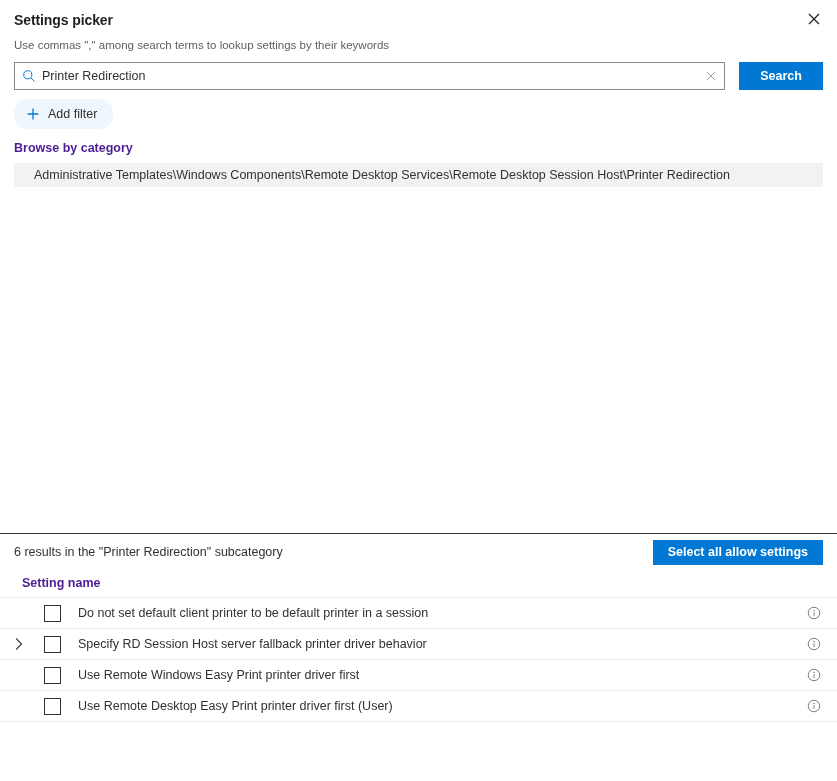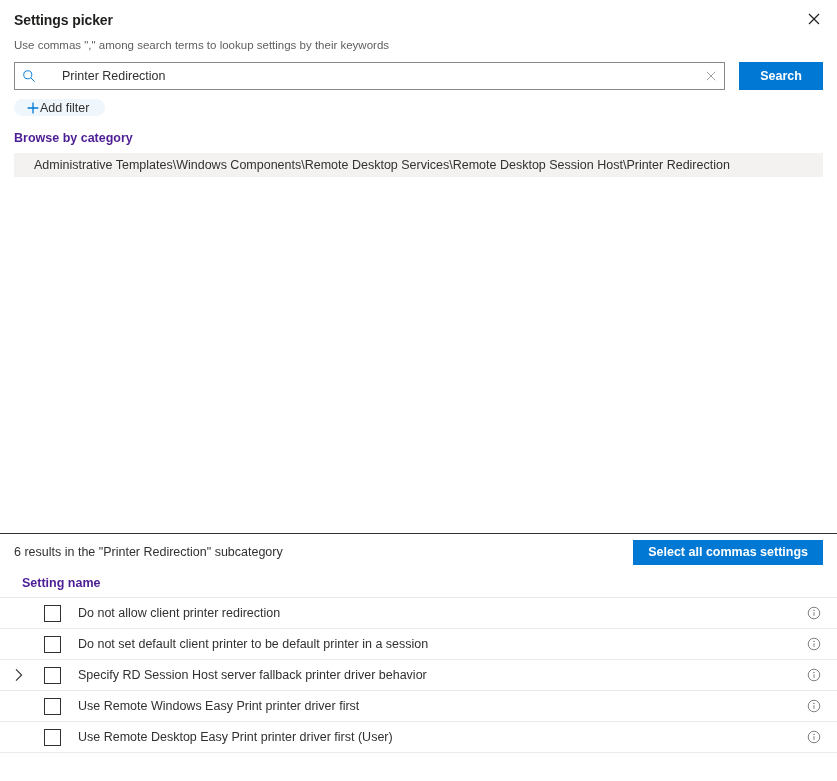--- a/index.html
+++ b/index.html
@@ -62,21 +62,20 @@
   }
   .search-box {
     flex: 1 1 auto;
     display: flex;
     align-items: center;
     border: 1px solid #8a8886;
     background: #ffffff;
     height: 28px;
     box-sizing: border-box;
     padding: 0 0 0 7px;
-    gap: 20px;
   }
   .search-icon {
     width: 14px;
     height: 14px;
     flex: 0 0 auto;
     display: block;
     color: #0078d4;
   }
   .search-input {
     flex: 1 1 auto;
@@ -118,24 +117,25 @@
     padding: 0;
   }
 
   
   .filter-row {
     margin: 9px 14px 0 14px;
   }
   .add-filter {
     display: inline-flex;
     align-items: center;
+    gap: 8px;
     background: #eff6fc;
     border: none;
     border-radius: 14px;
-    height: 17px;
+    height: 30px;
     padding: 0 16px 0 12px;
     cursor: pointer;
     font-family: "Liberation Sans", sans-serif;
     font-size: 12.5px;
     color: #323130;
   }
   .plus-icon {
     color: #0078d4;
     font-size: 15px;
     line-height: 1;
@@ -309,43 +309,29 @@
 </div>
 
 <div class="browse-label">Browse by category</div>
 <div class="category-row">Administrative Templates\Windows Components\Remote Desktop Services\Remote Desktop Session Host\Printer Redirection</div>
 
 <div class="main-divider"></div>
 
 <div class="results">
   <div class="results-head">
     <div class="results-count">6 results in the "Printer Redirection" subcategory</div>
-    <button class="select-all-btn">Select all commas settings</button>
+    <button class="select-all-btn">Select all allow settings</button>
   </div>
   <div class="col-head">Setting name</div>
   <div class="rows" id="rows-container">
       <div class="row">
         <div class="chev-cell"></div>
         <div class="cb-cell">
           <span class="checkbox"></span>
         </div>
-        <div class="row-label">Do not allow client printer redirection</div>
-        <div class="info-cell">
-          <svg class="info-icon" viewBox="0 0 16 16" aria-hidden="true">
-            <circle cx="8" cy="8" r="6.6" fill="none" stroke="currentColor" stroke-width="0.9"></circle>
-            <circle cx="8" cy="5.1" r="0.75" fill="currentColor"></circle>
-            <path d="M8 7.1 L8 11.3" stroke="currentColor" stroke-width="0.9" fill="none"></path>
-          </svg>
-        </div>
-      </div>
-      <div class="row">
-        <div class="chev-cell"></div>
-        <div class="cb-cell">
-          <span class="checkbox"></span>
-        </div>
         <div class="row-label">Do not set default client printer to be default printer in a session</div>
         <div class="info-cell">
           <svg class="info-icon" viewBox="0 0 16 16" aria-hidden="true">
             <circle cx="8" cy="8" r="6.6" fill="none" stroke="currentColor" stroke-width="0.9"></circle>
             <circle cx="8" cy="5.1" r="0.75" fill="currentColor"></circle>
             <path d="M8 7.1 L8 11.3" stroke="currentColor" stroke-width="0.9" fill="none"></path>
           </svg>
         </div>
       </div>
       <div class="row">

